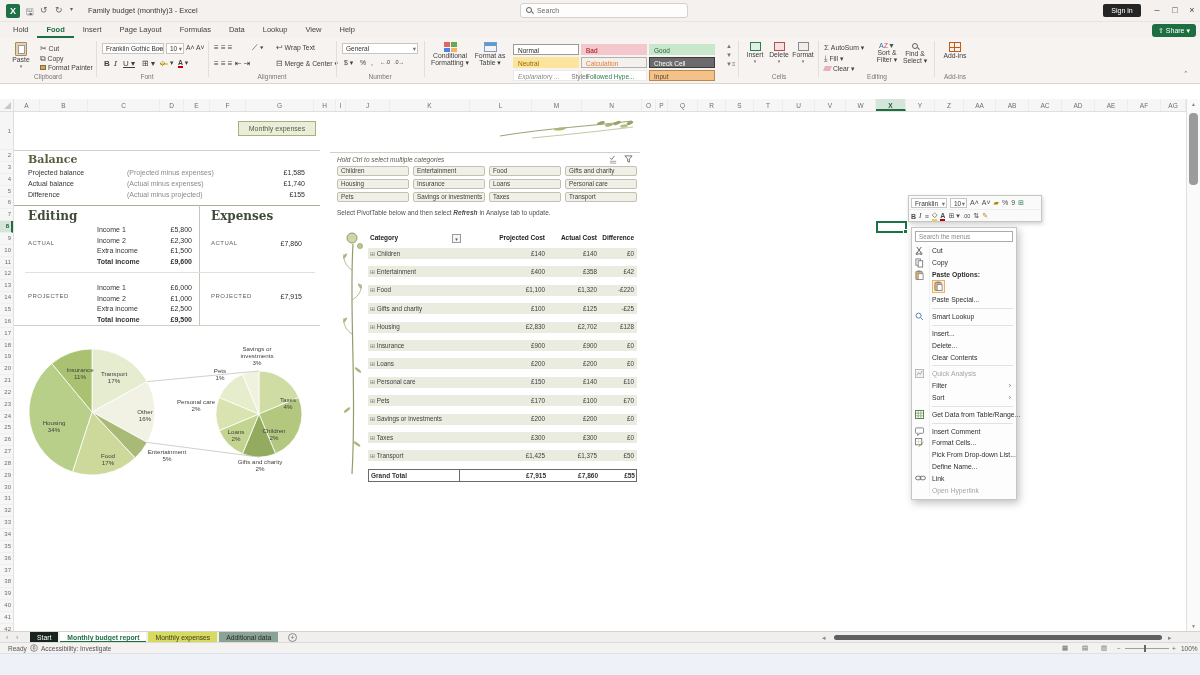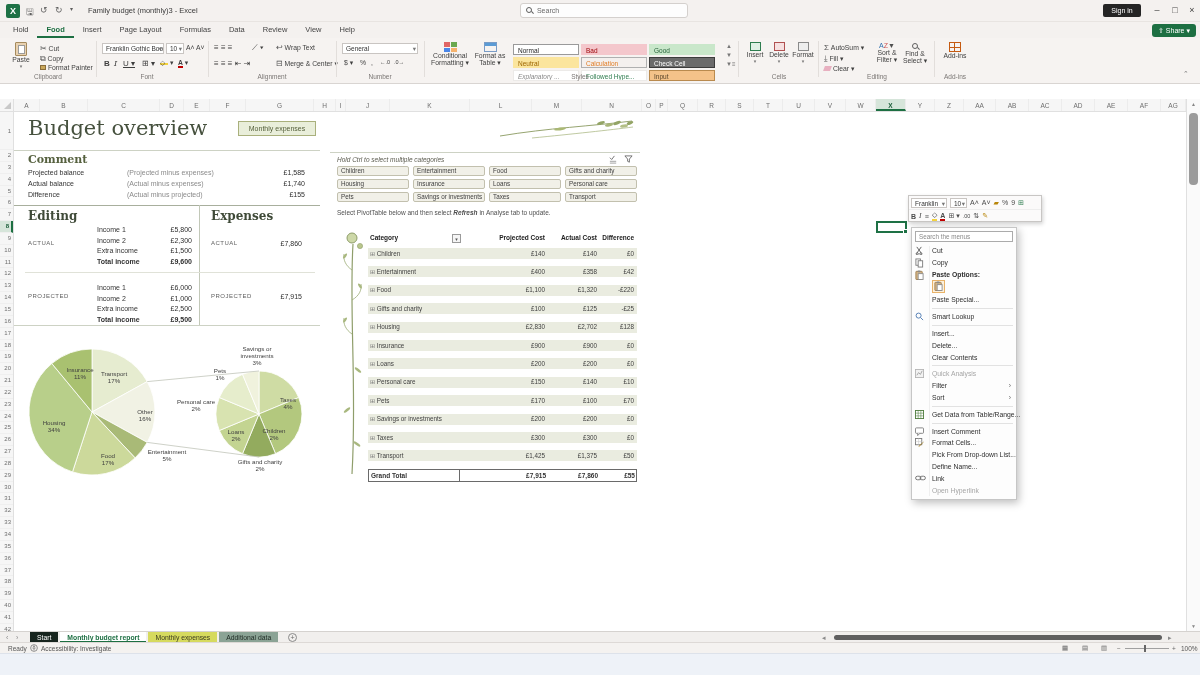--- a/index.html
+++ b/index.html
@@ -109,21 +109,21 @@
   </div>
 
   <div class="tabstrip">
     <div id="ribbon-tabs">
         <div class="rtab">Hold</div>
         <div class="rtab active">Food</div>
         <div class="rtab">Insert</div>
         <div class="rtab">Page Layout</div>
         <div class="rtab">Formulas</div>
         <div class="rtab">Data</div>
-        <div class="rtab">Review</div>
+        <div class="rtab">Lookup</div>
         <div class="rtab">View</div>
         <div class="rtab">Help</div>
       </div>
     <div class="sharebtn">⇧ <span>Share</span> ▾</div>
   </div>
 
   <div class="ribbon">
 
     <div class="rbtn" style="left:8px;top:4px;width:26px;text-align:center">
       <div style="width:12px;height:14px;margin:0 auto;background:#e8d1b0;border:1px solid #a58a5c;border-radius:1px;position:relative">
@@ -329,25 +329,24 @@
       <div class="row-h" style="height: 11.85px; line-height: 11.85px;">40</div>
       <div class="row-h" style="height: 11.85px; line-height: 11.85px;">41</div>
       <div class="row-h" style="height: 11.85px; line-height: 11.85px;">42</div>
     </div>
   <div class="vscroll">
     <div style="text-align:center;color:#888;font-size:5px;line-height:10px">▲</div>
     <div class="vthumb" style="top:14px;height:72px"></div>
     <div style="position:absolute;bottom:2px;left:0;right:0;text-align:center;color:#888;font-size:5px">▼</div>
   </div>
 
-  <div class="serifT" style="position:absolute;left:28px;top:116px;font-size:21px">Budget overview</div>
   <div class="ovbtn">Monthly expenses</div>
   <div class="hline" style="left:14px;top:150px;width:306px"></div>
 
-  <div class="serifT" style="position:absolute;left:28px;top:153px;font-size:11px;font-weight:bold;color:#56613f">Comment</div>
+  <div class="serifT" style="position:absolute;left:28px;top:153px;font-size:11px;font-weight:bold;color:#56613f">Balance</div>
   <div class="abs" style="left:28px;top:169px">Projected balance</div>
   <div class="abs note" style="left:127px;top:169px">(Projected minus expenses)</div>
   <div class="abs val" style="left:245px;top:169px;width:60px;text-align:right">£1,585</div>
   <div class="abs" style="left:28px;top:180px">Actual balance</div>
   <div class="abs note" style="left:127px;top:180px">(Actual minus expenses)</div>
   <div class="abs val" style="left:245px;top:180px;width:60px;text-align:right">£1,740</div>
   <div class="abs" style="left:28px;top:191px">Difference</div>
   <div class="abs note" style="left:127px;top:191px">(Actual minus projected)</div>
   <div class="abs val" style="left:245px;top:191px;width:60px;text-align:right">£155</div>
 

